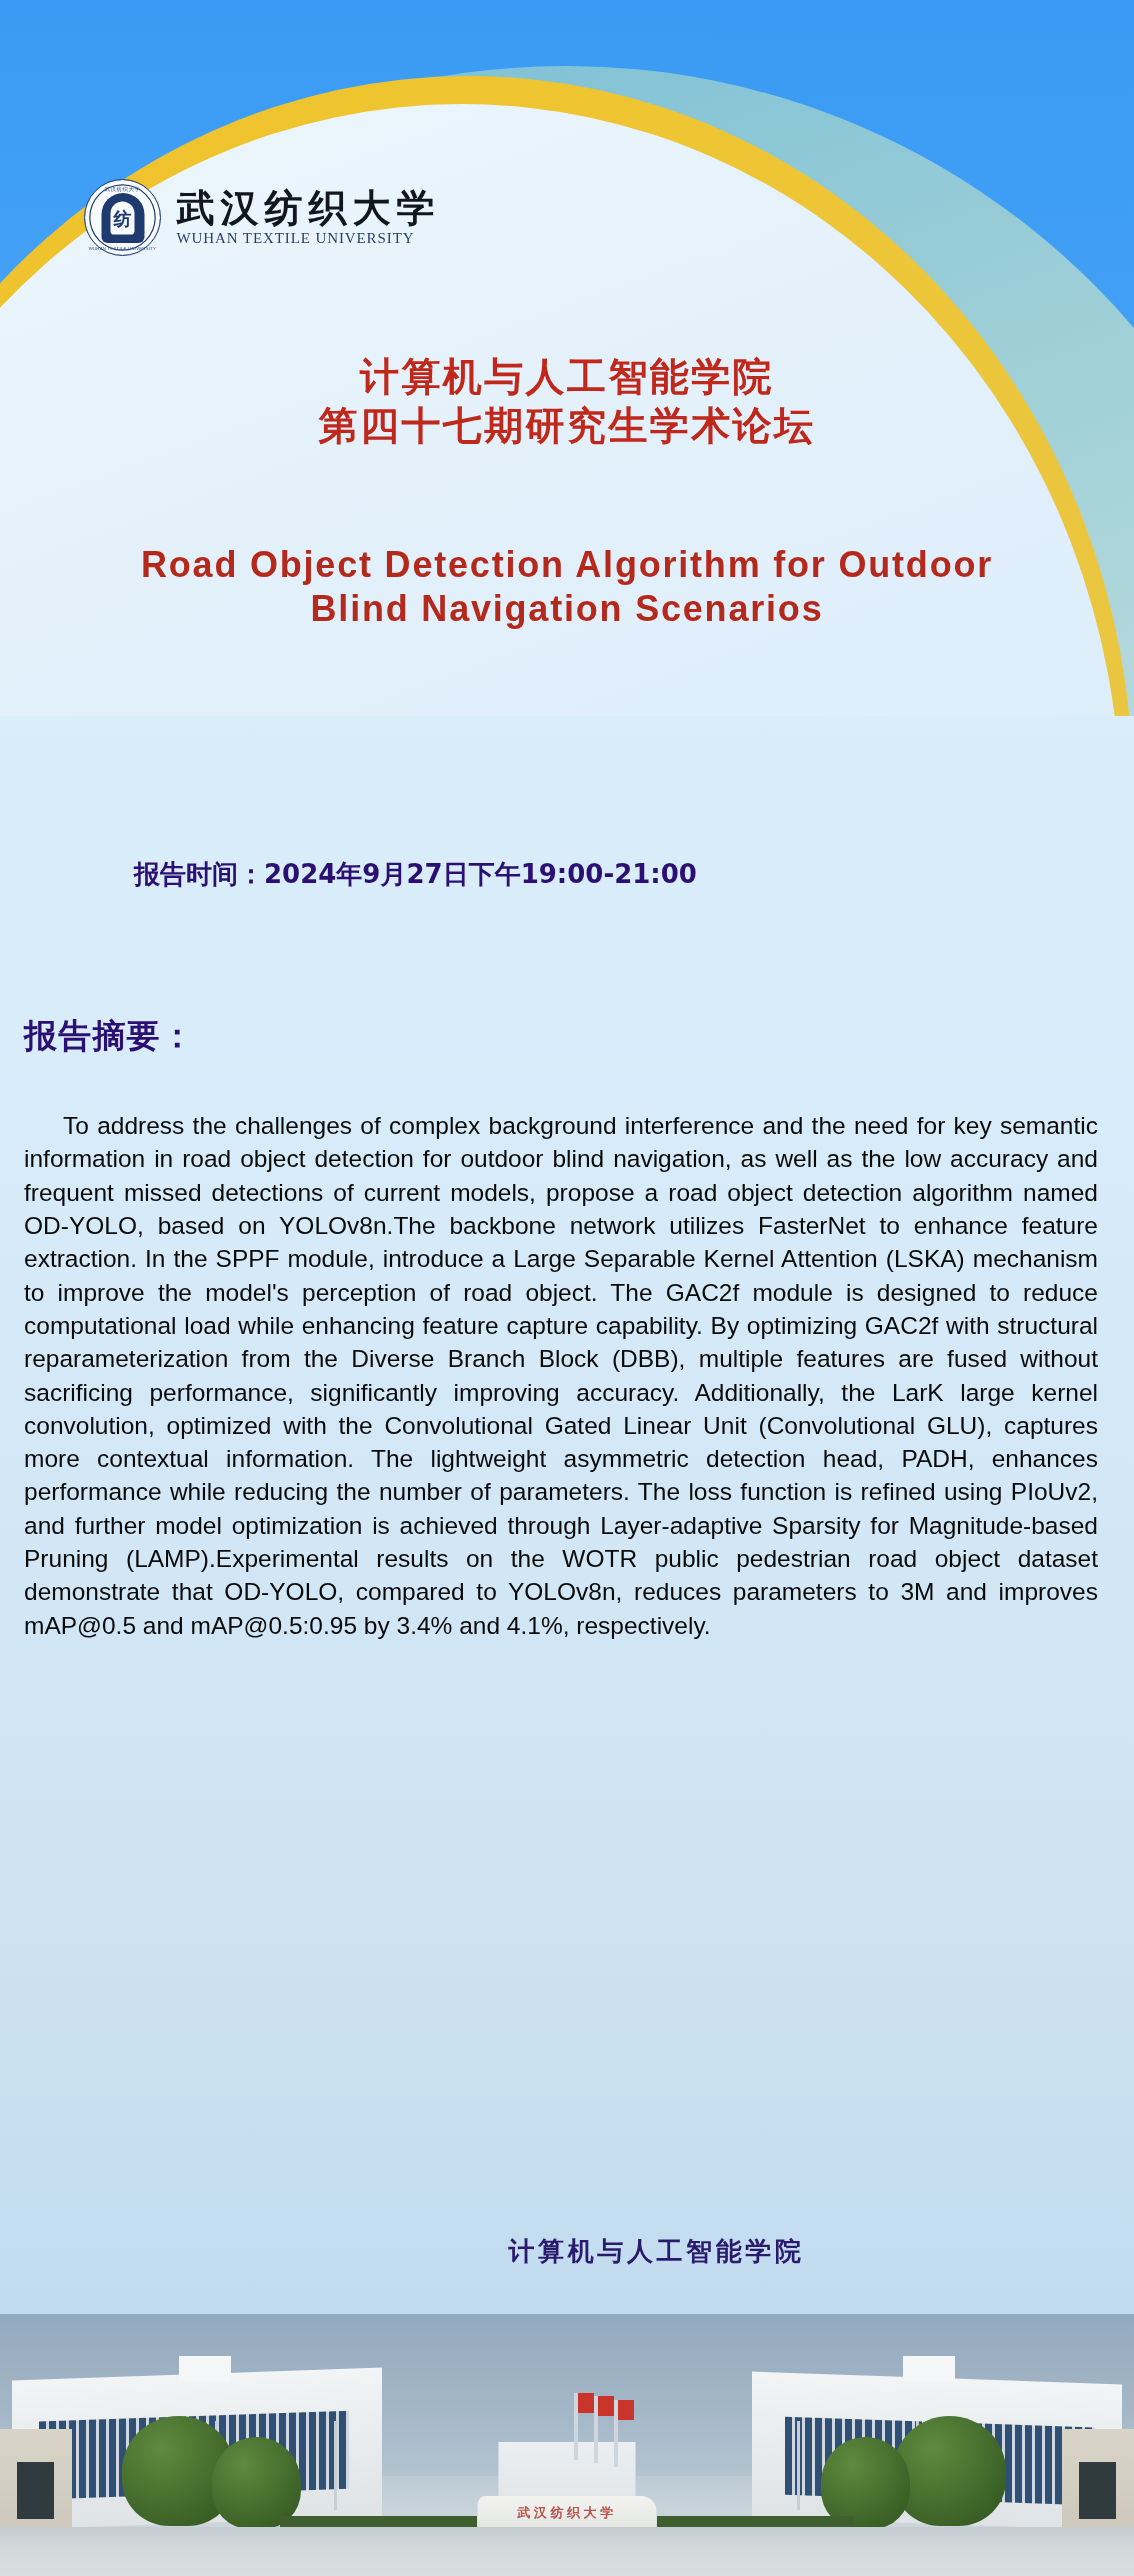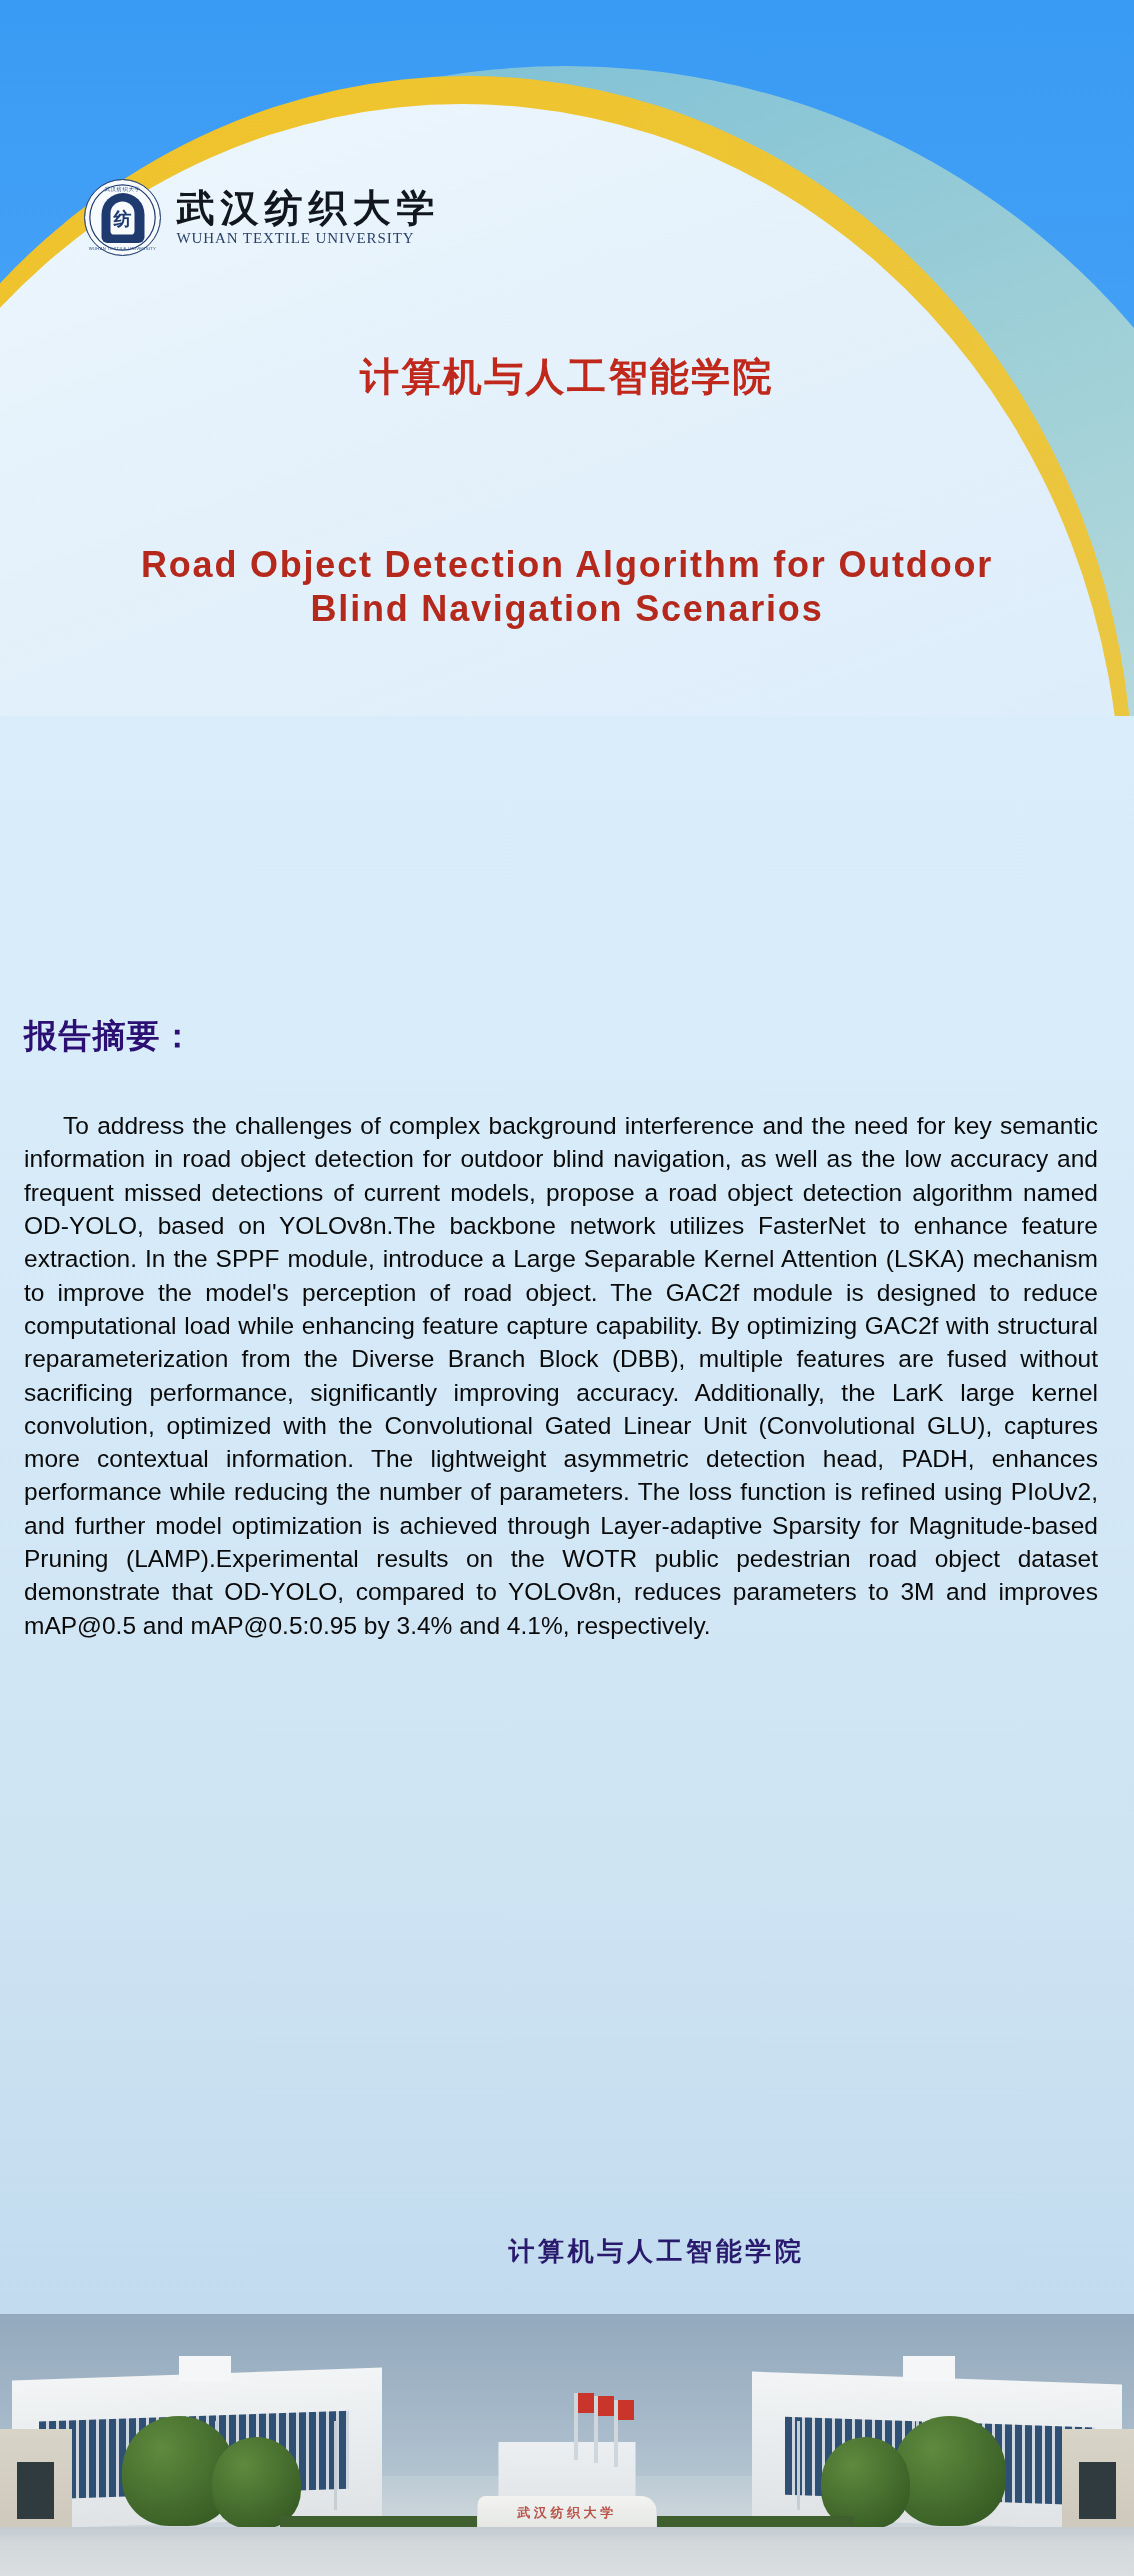--- a/index.html
+++ b/index.html
@@ -209,25 +209,27 @@
         <div class="seal-arc-bot">WUHAN TEXTILE UNIVERSITY</div>
       </div>
       <div class="wordmark">
         <div class="wordmark-cn">武汉纺织大学</div>
         <div class="wordmark-en">WUHAN TEXTILE UNIVERSITY</div>
       </div>
     </div>
 
     <div class="cn-title">
       <div>计算机与人工智能学院</div>
+      <div>第四十七期研究生学术论坛</div>
     </div>
 
     <div class="en-title">Road Object Detection Algorithm for Outdoor Blind Navigation Scenarios</div>
 
     <div class="meta">
+      <div class="meta-line time">报告时间：2024年9月27日下午19:00-21:00</div>
     </div>
 
     <div class="abs-head">报告摘要：</div>
     <div class="abs-body">To address the challenges of complex background interference and the need for key semantic information in road object detection for outdoor blind navigation, as well as the low accuracy and frequent missed detections of current models, propose a road object detection algorithm named OD-YOLO, based on YOLOv8n.The backbone network utilizes FasterNet to enhance feature extraction. In the SPPF module, introduce a Large Separable Kernel Attention (LSKA) mechanism to improve the model's perception of road object. The GAC2f module is designed to reduce computational load while enhancing feature capture capability. By optimizing GAC2f with structural reparameterization from the Diverse Branch Block (DBB), multiple features are fused without sacrificing performance, significantly improving accuracy. Additionally, the LarK large kernel convolution, optimized with the Convolutional Gated Linear Unit (Convolutional GLU), captures more contextual information. The lightweight asymmetric detection head, PADH, enhances performance while reducing the number of parameters. The loss function is refined using PIoUv2, and further model optimization is achieved through Layer-adaptive Sparsity for Magnitude-based Pruning (LAMP).Experimental results on the WOTR public pedestrian road object dataset demonstrate that OD-YOLO, compared to YOLOv8n, reduces parameters to 3M and improves mAP@0.5 and mAP@0.5:0.95 by 3.4% and 4.1%, respectively.</div>
 
     <div class="footer-sign">计算机与人工智能学院</div>
   </div>
 
   <div class="photo">
     <div class="sky"></div>

